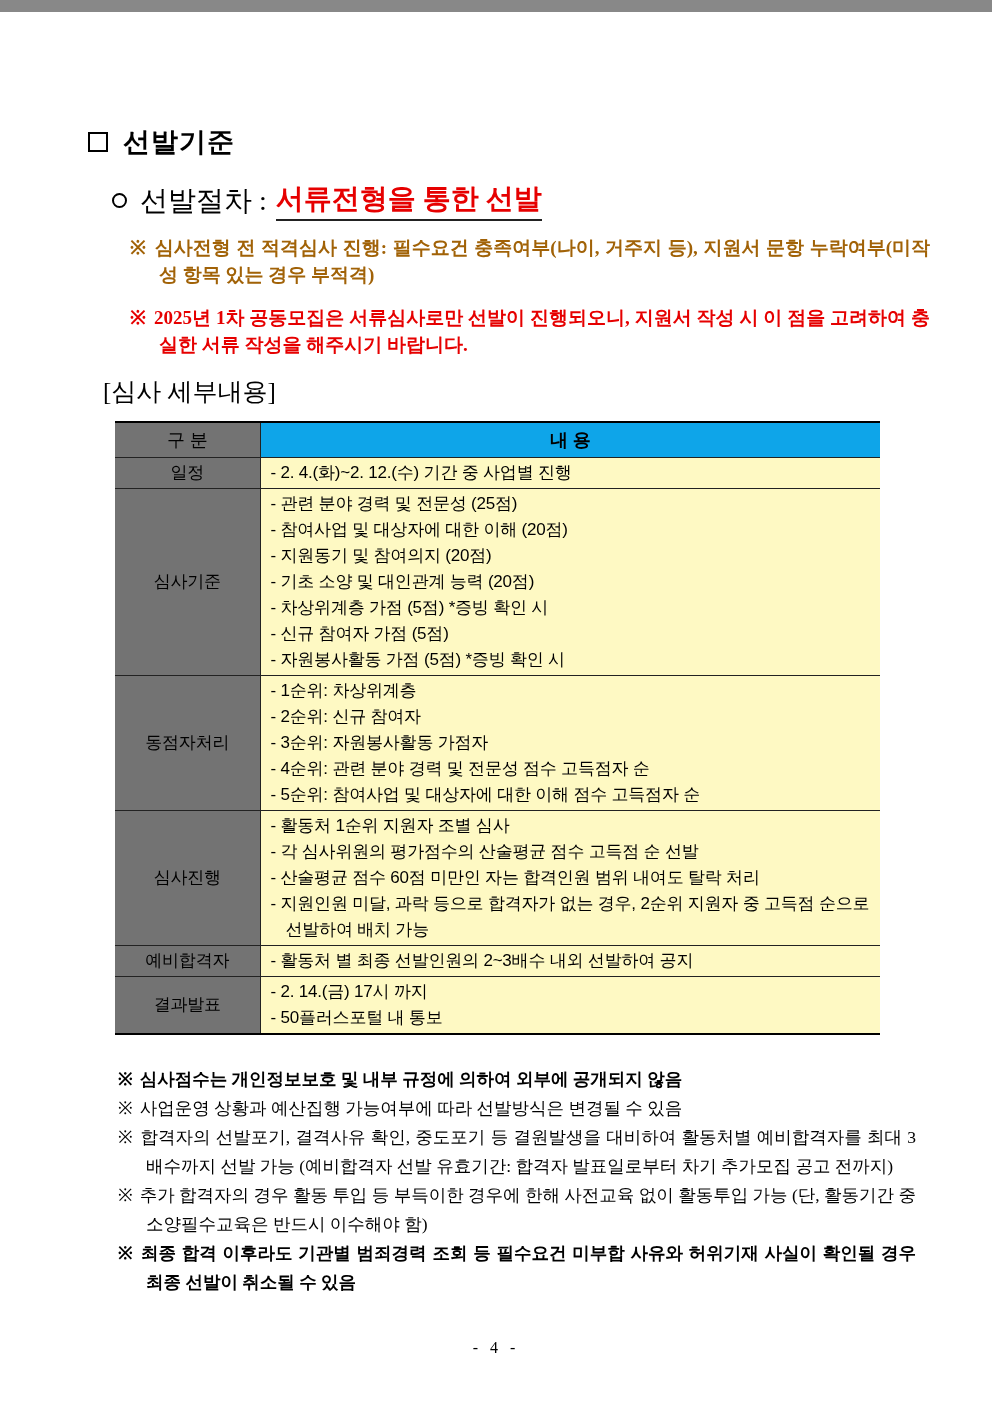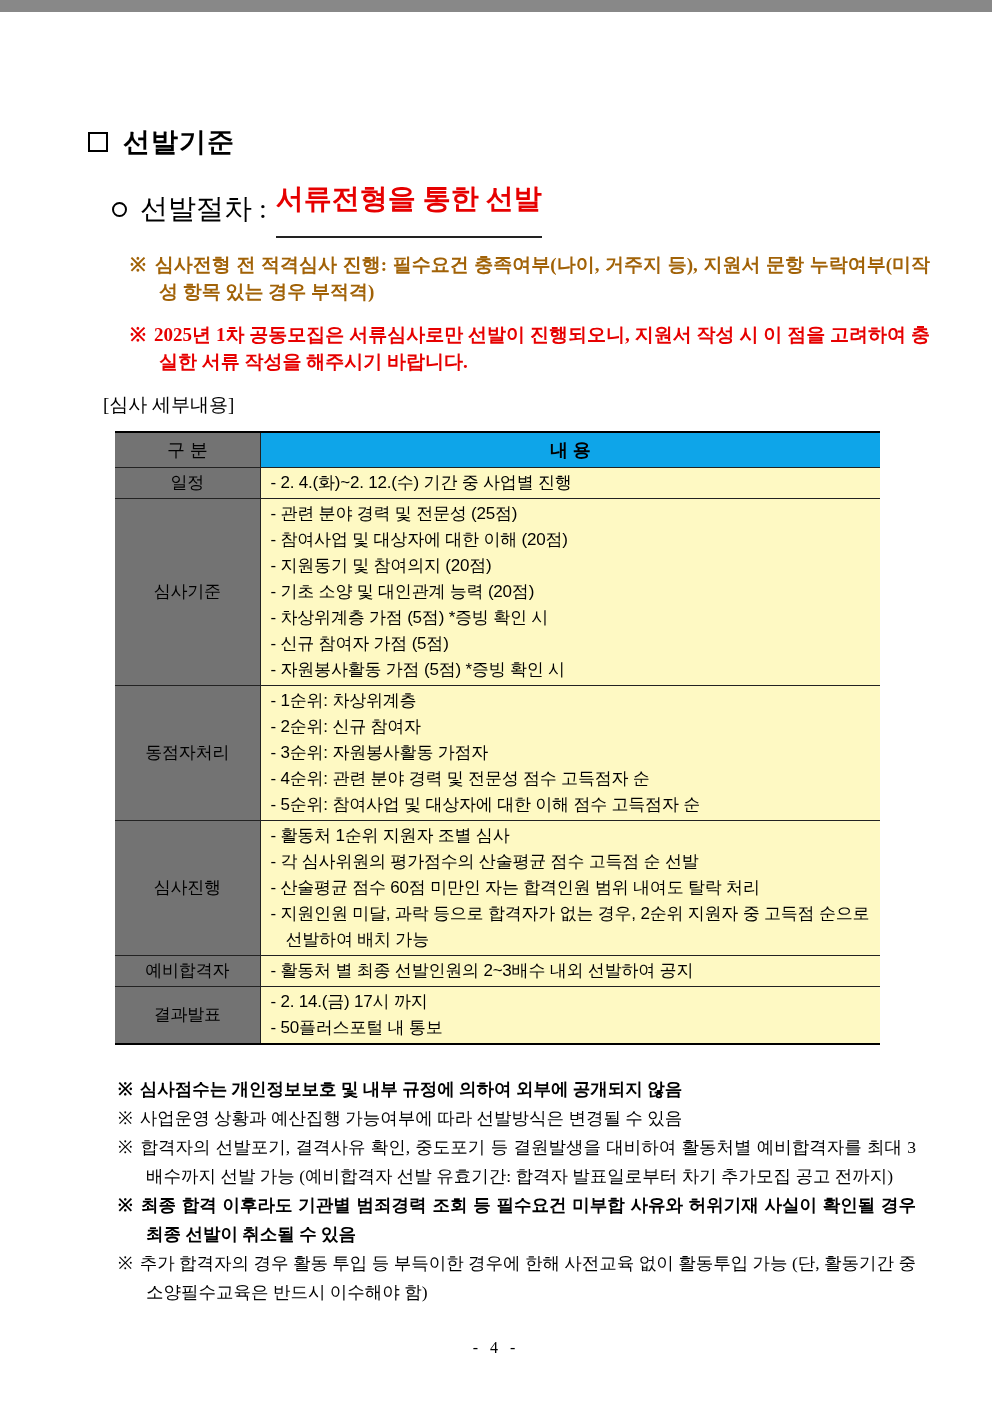--- a/index.html
+++ b/index.html
@@ -42,42 +42,42 @@
     display: inline-block;
     width: 15px; height: 15px;
     border: 2px solid #000;
     border-radius: 50%;
     margin-right: 13px;
     flex: 0 0 auto;
   }
   .procedure-value {
     color: #e60000;
     border-bottom: 2px solid #222;
-    padding-bottom: 18px;
+    padding-bottom: 1px;
     margin-left: 9px;
     font-weight: bold;
   }
   
   .topnote {
     width: 800px;
     margin-left: 130px;
     font-size: 19px;
     line-height: 27px;
     text-align: justify;
     padding-left: 29px;
     text-indent: -29px;
     font-weight: bold;
   }
   .topnote .marker { margin-right: 8px; }
   .topnote.blue { color: #a16207; margin-top: 13px; }
   .topnote.red  { color: #e60000; margin-top: 16px; }
   
   .detail-heading {
     margin: 17px 0 13px 103px;
-    font-size: 19px;
+    font-size: 25px;
   }
   
   table.review {
     margin-left: 115px;
     width: 765px;
     border-collapse: collapse;
     border-top: 2.5px solid #000;
     border-bottom: 2.5px solid #000;
     font-family: "Liberation Sans", sans-serif;
     font-size: 17px;
@@ -224,23 +224,23 @@
   <div class="notes">
     <div class="note bold">
       <span class="marker">※</span><span>심사점수는 개인정보보호 및 내부 규정에 의하여 외부에 공개되지 않음</span>
     </div>
     <div class="note">
       <span class="marker">※</span><span>사업운영 상황과 예산집행 가능여부에 따라 선발방식은 변경될 수 있음</span>
     </div>
     <div class="note">
       <span class="marker">※</span><span>합격자의 선발포기, 결격사유 확인, 중도포기 등 결원발생을 대비하여 활동처별 예비합격자를 최대 3배수까지 선발 가능 (예비합격자 선발 유효기간: 합격자 발표일로부터 차기 추가모집 공고 전까지)</span>
     </div>
+    <div class="note">
+      <span class="marker">※</span><span>추가 합격자의 경우 활동 투입 등 부득이한 경우에 한해 사전교육 없이 활동투입 가능 (단, 활동기간 중 소양필수교육은 반드시 이수해야 함)</span>
+    </div>
     <div class="note bold">
       <span class="marker">※</span><span>최종 합격 이후라도 기관별 범죄경력 조회 등 필수요건 미부합 사유와 허위기재 사실이 확인될 경우 최종 선발이 취소될 수 있음</span>
     </div>
-    <div class="note">
-      <span class="marker">※</span><span>추가 합격자의 경우 활동 투입 등 부득이한 경우에 한해 사전교육 없이 활동투입 가능 (단, 활동기간 중 소양필수교육은 반드시 이수해야 함)</span>
-    </div>
   </div>
 
   <div class="footer">- 4 -</div>
 
 </div>
 
 </body></html>

